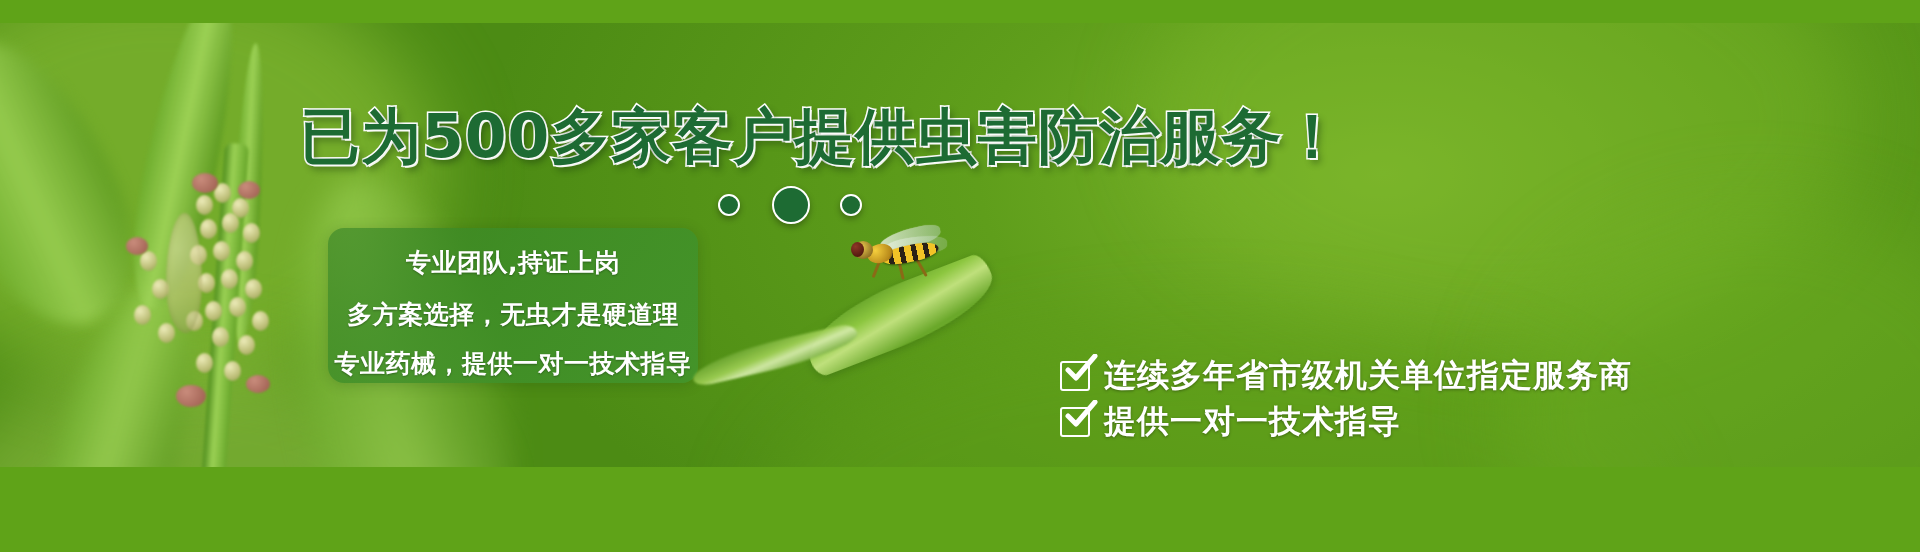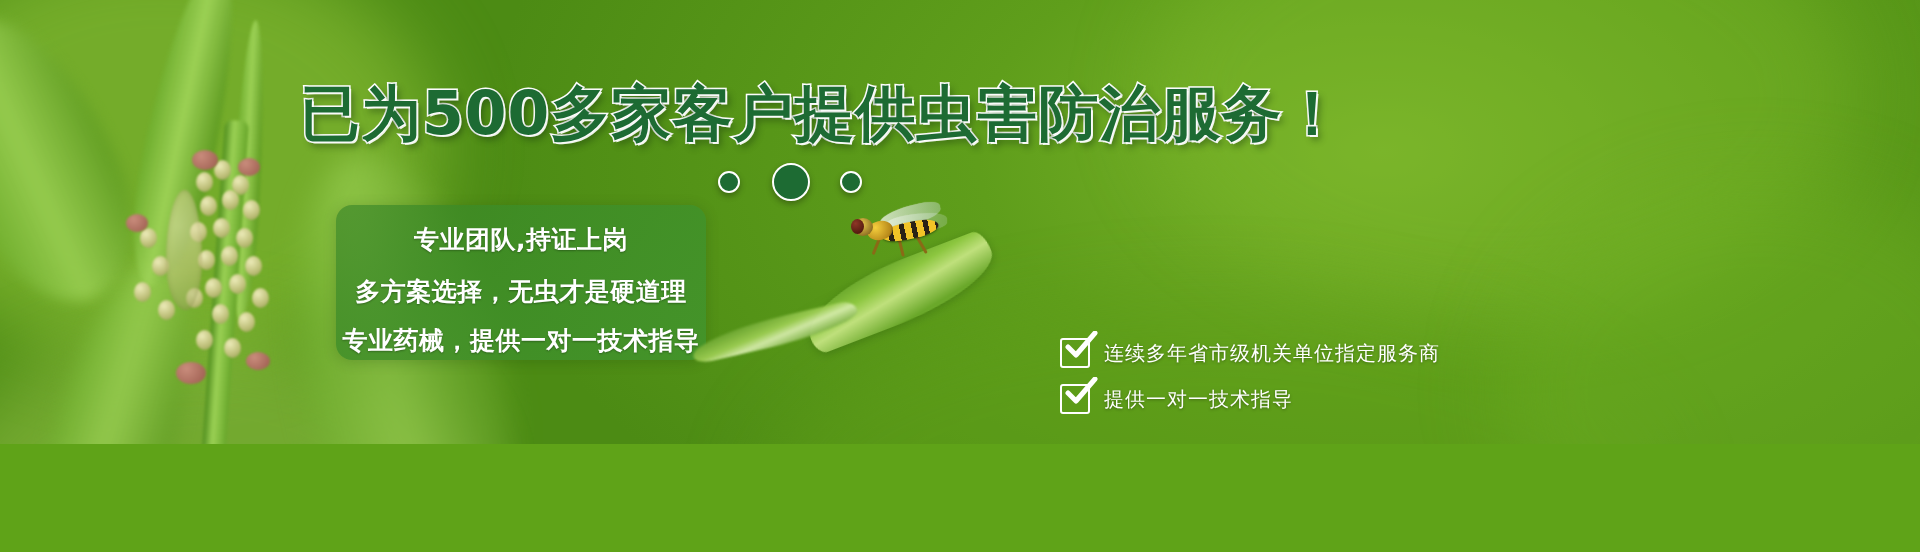--- a/index.html
+++ b/index.html
@@ -8,20 +8,21 @@
     font-family:"Liberation Sans","DejaVu Sans",sans-serif;
     background:#5fa318;
   }
 
   
   .banner{
     position:relative;width:1920px;height:444px;overflow:hidden;
     background:
       radial-gradient(ellipse 900px 520px at 72% 34%, #7db62c 0%, #5f9e1b 45%, #4c8b14 100%),
       linear-gradient(180deg,#6aa81e 0%,#5b9b18 60%,#50900f 100%);
+    margin-top: 23px;
   }
 
   
   .bg-blob{position:absolute;border-radius:50%;filter:blur(38px);pointer-events:none;}
   .b1{left:-120px;top:-60px;width:560px;height:420px;background:rgba(150,200,60,.55);}
   .b2{left:1150px;top:-120px;width:700px;height:430px;background:rgba(120,180,40,.45);}
   .b3{left:760px;top:300px;width:900px;height:400px;background:rgba(95,160,25,.45);}
   .b4{left:-60px;top:330px;width:520px;height:330px;background:rgba(175,215,90,.40);}
   .b5{left:1500px;top:180px;width:520px;height:420px;background:rgba(110,175,35,.40);}
 
@@ -62,21 +63,21 @@
   
   .dots{position:absolute;left:700px;top:160px;width:200px;height:40px;}
   .dot{position:absolute;border-radius:50%;background:#1d6b33;
        border:2px solid #ffffff;box-shadow:0 3px 6px rgba(0,0,0,.30);}
   .dot.s{width:18px;height:18px;top:11px;}
   .dot.l{width:34px;height:34px;top:3px;}
   .d1{left:18px;} .d2{left:72px;} .d3{left:140px;}
 
   
   .panel{
-    position:absolute;left:336px;top:205px;width:370px;height:155px;
+    position:absolute;left:328px;top:205px;width:370px;height:155px;
     border-radius:16px 16px 16px 16px;
     background:linear-gradient(135deg,rgba(52,128,38,.62) 0%,rgba(60,140,40,.80) 35%,rgba(66,148,44,.88) 100%);
     box-shadow:0 2px 14px rgba(20,50,10,.20);
   }
   .panel .ln{
     position:absolute;left:0;width:370px;text-align:center;color:#ffffff;
     font-weight:700;white-space:nowrap;
     text-shadow:0 1px 2px rgba(0,0,0,.30);
     font-family:"DejaVu Sans","Liberation Sans",sans-serif;
   }
@@ -111,21 +112,21 @@
   .fly .lg{position:absolute;width:3px;height:20px;background:#8a6a16;transform-origin:top center;border-radius:2px;}
   .fly .l1{left:34px;top:36px;transform:rotate(22deg);}
   .fly .l2{left:52px;top:37px;transform:rotate(-14deg);}
   .fly .l3{left:70px;top:36px;transform:rotate(-30deg);}
 
   
   .checks{position:absolute;left:1060px;top:330px;}
   .crow{display:flex;align-items:center;height:46px;}
   .cbox{width:26px;height:26px;border:2px solid #ffffff;border-radius:3px;position:relative;flex:0 0 auto;}
   .cbox .tick{position:absolute;left:2px;top:-9px;width:34px;height:30px;}
-  .ctext{margin-left:14px;color:#ffffff;font-size:20px;font-weight:400;white-space:nowrap;
+  .ctext{margin-left:14px;color:#ffffff;font-size:32px;font-weight:700;white-space:nowrap;
     letter-spacing:1px;text-shadow:0 1px 3px rgba(0,0,0,.35);
     font-family:"DejaVu Sans","Liberation Sans",sans-serif;}
 
   
   .pests{position:absolute;left:684px;top:466px;display:flex;gap:22px;}
   .pest{width:52px;height:52px;border-radius:50%;background:#ffffff;
     box-shadow:0 2px 6px rgba(20,50,10,.35);position:relative;overflow:hidden;
     display:flex;align-items:center;justify-content:center;}
   .pest svg{display:block;}
 </style>

